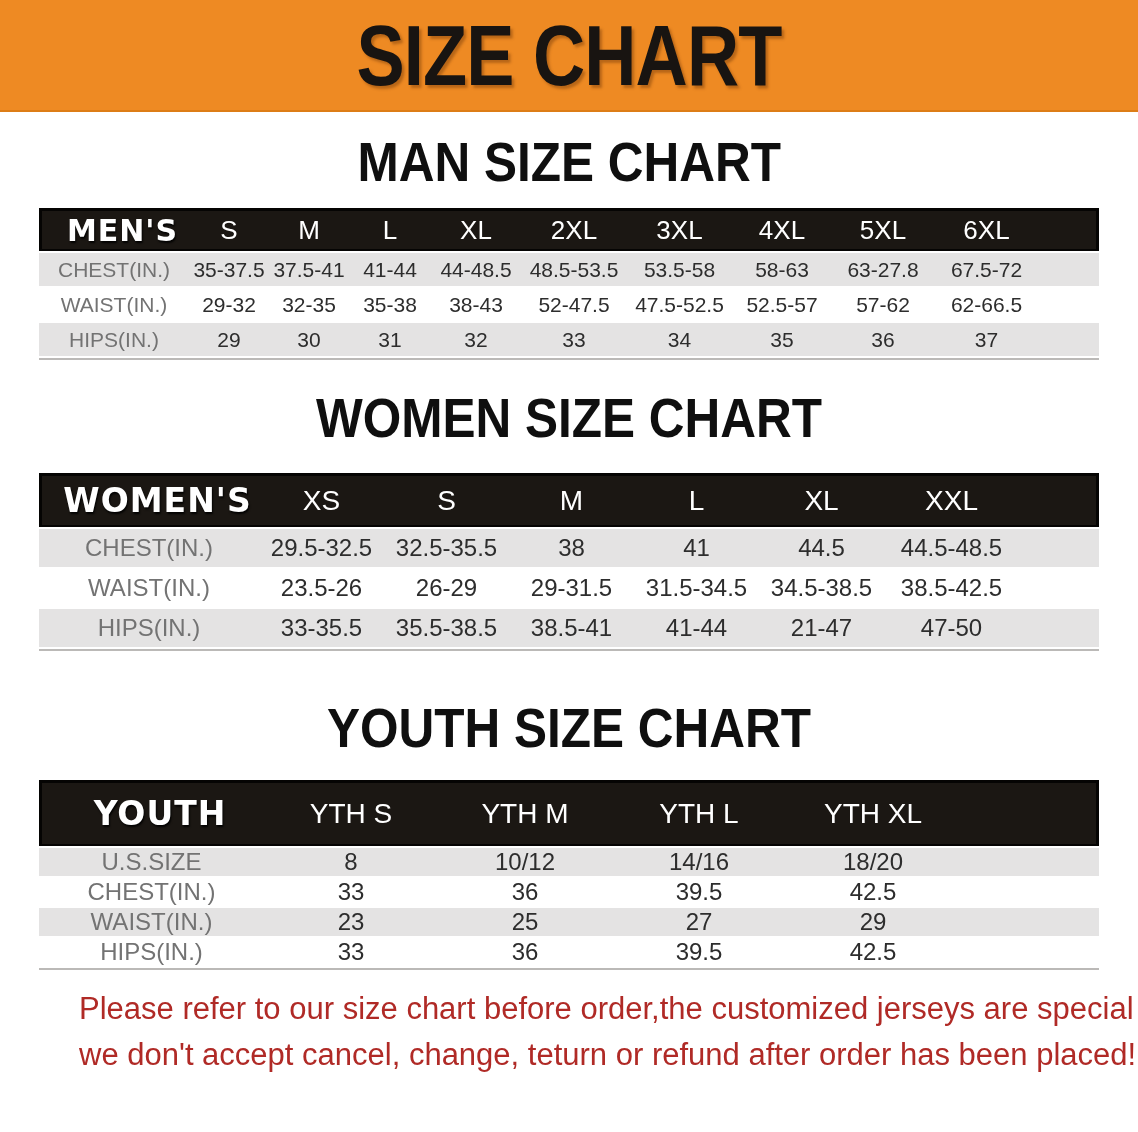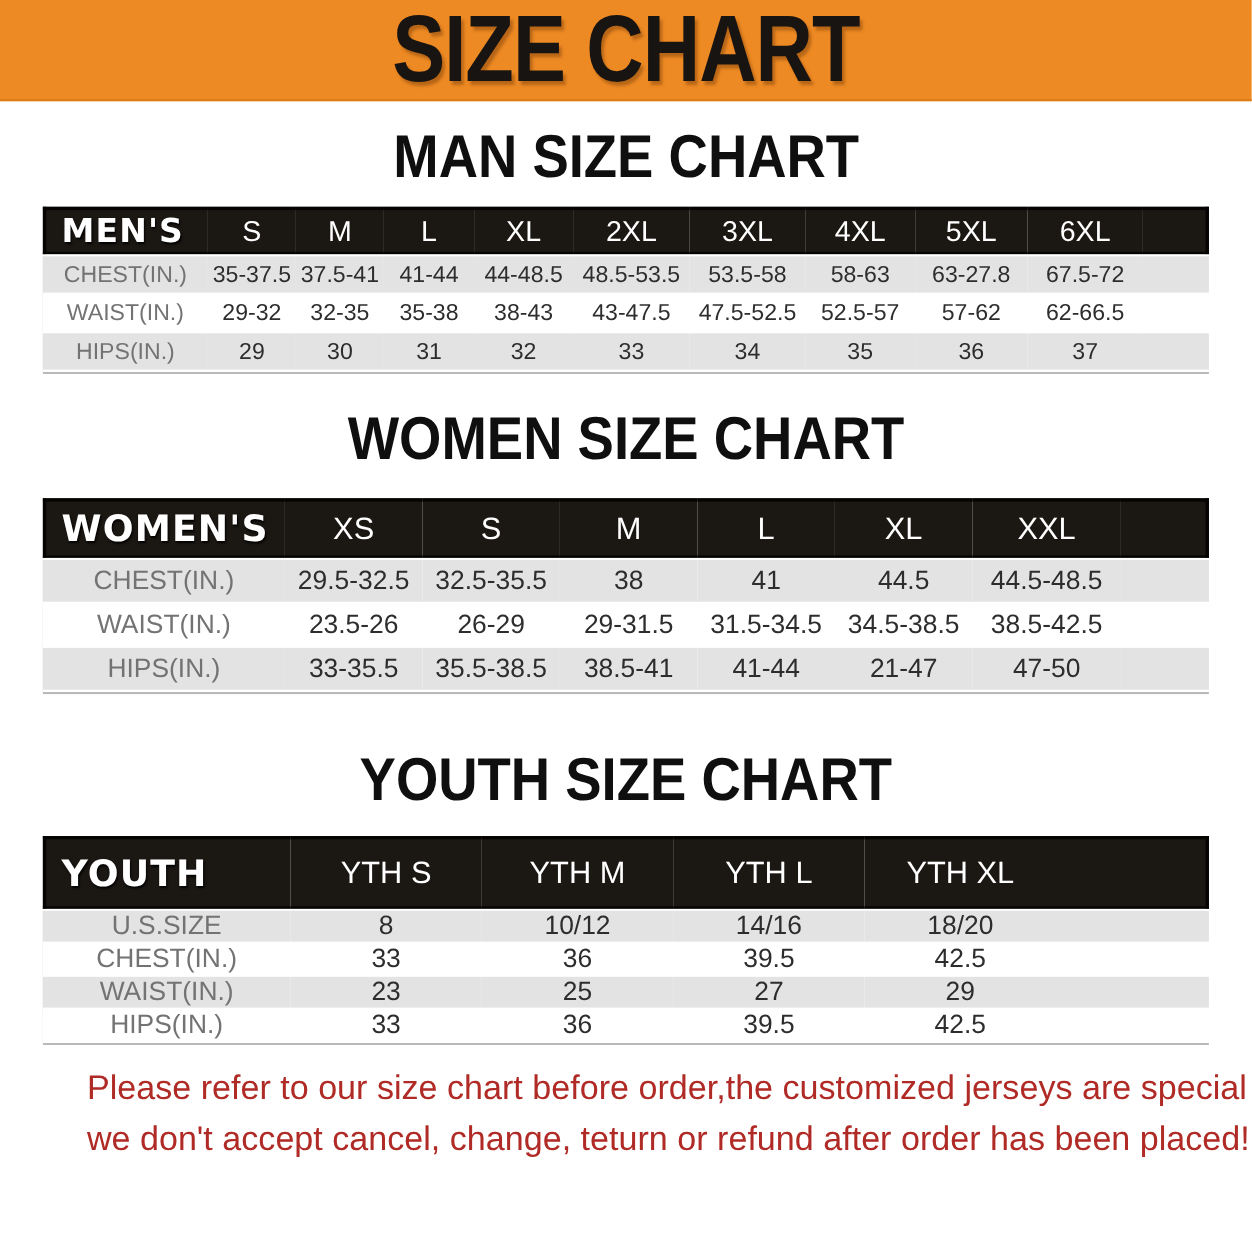--- a/index.html
+++ b/index.html
@@ -1,20 +1,20 @@
 <!DOCTYPE html>
 <html><head>
 <meta charset="utf-8">
 <style>
   * { box-sizing: border-box; margin: 0; padding: 0; }
   html,body { width: 1138px; background: #ffffff; }
   body { height: 1132px; font-family: "Liberation Sans", sans-serif; overflow: hidden; }
 
   .banner {
-    height: 92px; background: #EE8A23;
+    height: 112px; background: #EE8A23;
     display: flex; align-items: center; justify-content: center;
     border-bottom: 2px solid #DD7D16;
   }
   .banner-title {
     display: inline-block;
     font-size: 86px; font-weight: 800; line-height: 1;
     color: #181411; letter-spacing: -1px;
     transform: scaleX(0.84);
     text-shadow: 3px 3px 3px rgba(80,35,0,0.35);
     white-space: nowrap;
@@ -35,21 +35,21 @@
   }
   .size-table th, .size-table td {
     text-align: center; vertical-align: middle; white-space: nowrap; overflow: visible;
   }
   .size-table thead th {
     background: #1B1713; color: #ffffff; font-weight: 400;
     border-top: 3px solid #050403; border-bottom: 2px solid #050403;
   }
   .size-table thead th:first-child {
     border-left: 3px solid #050403;
-    text-align: left; padding-left: 14px;
+    text-align: center; padding-left: 14px;
     font-weight: 800; letter-spacing: 1px;
     font-family: "DejaVu Sans", "Liberation Sans", sans-serif;
     text-shadow: 1px 2px 2px rgba(0,0,0,0.9);
     margin-left: 28px;
   }
   .size-table thead th:last-child { border-right: 3px solid #050403; }
   .size-table tbody tr:nth-child(odd) td { background: #E4E3E3; }
   .size-table td { color: #2d2d2d; }
   .size-table td.row-label { color: #737373; }
 
@@ -126,21 +126,21 @@
               <td>63-27.8</td>
               <td>67.5-72</td>
               <td></td>
             </tr>
             <tr>
               <td class="row-label">WAIST(IN.)</td>
               <td>29-32</td>
               <td>32-35</td>
               <td>35-38</td>
               <td>38-43</td>
-              <td>43-47.5</td>
+              <td>52-47.5</td>
               <td>47.5-52.5</td>
               <td>52.5-57</td>
               <td>57-62</td>
               <td>62-66.5</td>
               <td></td>
             </tr>
             <tr>
               <td class="row-label">HIPS(IN.)</td>
               <td>29</td>
               <td>30</td>

